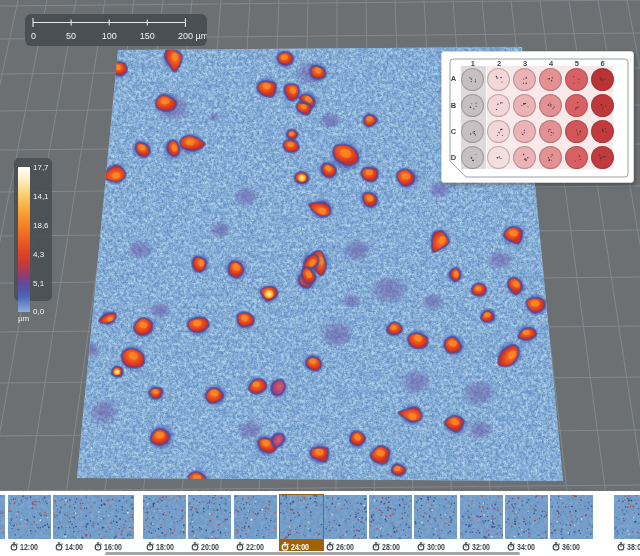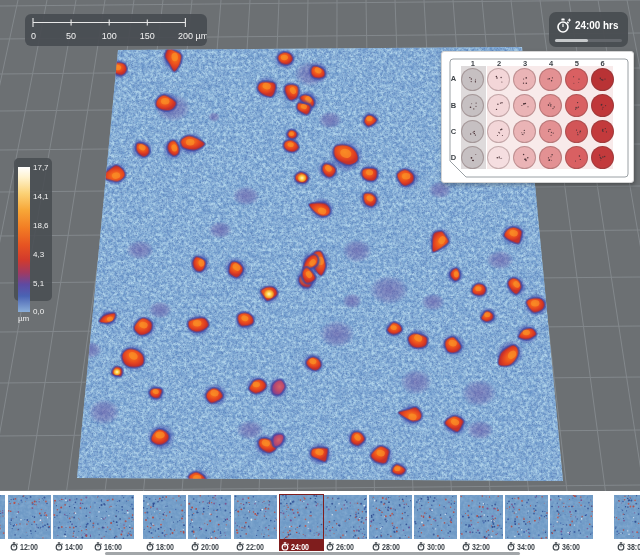--- a/index.html
+++ b/index.html
@@ -27,21 +27,21 @@
 .ph { position:absolute; transform:translateZ(0); width:16px; text-align:center; font-size:7.5px; font-weight:bold; color:#40454a; }
 .well { position:absolute; width:23px; height:23px; border-radius:50%; border:1px solid rgba(90,60,60,0.3); }
 .tstrip { position:absolute; left:0; top:491px; width:640px; height:65px; background:#fff; }
 .cell { position:absolute; top:2.5px; width:45.2px; height:57.5px; }
 .cell .th { position:absolute; left:0; top:1px; width:43px; height:44px; overflow:hidden; }
 .cell.sel .th { left:1px; }
 .cell .lb { position:absolute; transform:translateZ(0); left:2.5px; top:47.5px; height:11px; display:flex; align-items:center;
   font-size:9.5px; font-weight:bold; color:#3f464c; white-space:nowrap; }
 .cell .lb .sw { margin-right:2px; }
 .cell .lb span { display:inline-block; transform:scaleX(0.74); transform-origin:0 50%; }
-.cell.sel { background:#7f1d1d;text-align:right; }
+.cell.sel { background:#a16207;text-align:right; }
 .cell.sel .lb { color:#fff; }
 .scroll { position:absolute; left:105px; top:60.5px; width:415px; height:3px; background:#a2a6a9; border-radius:2px; }
 </style></head><body>
 <div class="stage">
 <svg class="bggrid" width="640" height="556" viewBox="0 0 640 556">
       <g stroke="#83888c" stroke-width="1" fill="none">
         <line x1="-40.0" y1="0" x2="-180.9" y2="556"></line>
         <line x1="-11.0" y1="0" x2="-141.1" y2="556"></line>
         <line x1="18.0" y1="0" x2="-101.4" y2="556"></line>
         <line x1="47.0" y1="0" x2="-61.6" y2="556"></line>
@@ -487,33 +487,20 @@
 </g>
 <g fill="#f2f2f2" font-size="9px" font-family="Liberation Sans" text-anchor="middle">
 <text x="8.5" y="25">0</text>
           <text x="46.1" y="25">50</text>
           <text x="84.2" y="25">100</text>
 <text x="122.3" y="25">150</text>
           <text x="160.4" y="25">200</text>
 <text x="170.5" y="25" text-anchor="start">µm</text>
 </g>
 </svg>
-</div>
-<div class="timer">
-<svg width="16" height="16" viewBox="0 0 16 16" style="position:absolute;left:6.5px;top:6px">
-<circle cx="7" cy="9" r="5" fill="none" stroke="#fff" stroke-width="1.6"></circle>
-<rect x="5.4" y="0.6" width="3.2" height="1.9" rx="0.5" fill="#fff"></rect>
-<line x1="11.2" y1="3.8" x2="12.6" y2="5.2" stroke="#fff" stroke-width="1.4"></line>
-<line x1="7" y1="9" x2="7" y2="5.8" stroke="#fff" stroke-width="1.2"></line>
-<path d="M 13.4 0.6 v 3 M 11.9 2.1 h 3" stroke="#fff" stroke-width="1"></path>
-</svg>
-<div class="txt"><span>24:00 hrs</span></div>
-<div class="bar">
-        <div class="fill"></div>
-      </div>
 </div>
 <div class="cbar">
 <div class="grad"></div>
 <div class="lab" style="top:5px">17,7</div>
 <div class="lab" style="top:34px">14,1</div>
 <div class="lab" style="top:63px">18,6</div>
 <div class="lab" style="top:92px">4,3</div>
 <div class="lab" style="top:121px">5,1</div>
 <div class="lab" style="top:149px">0,0</div>
 <div class="um">µm</div>

